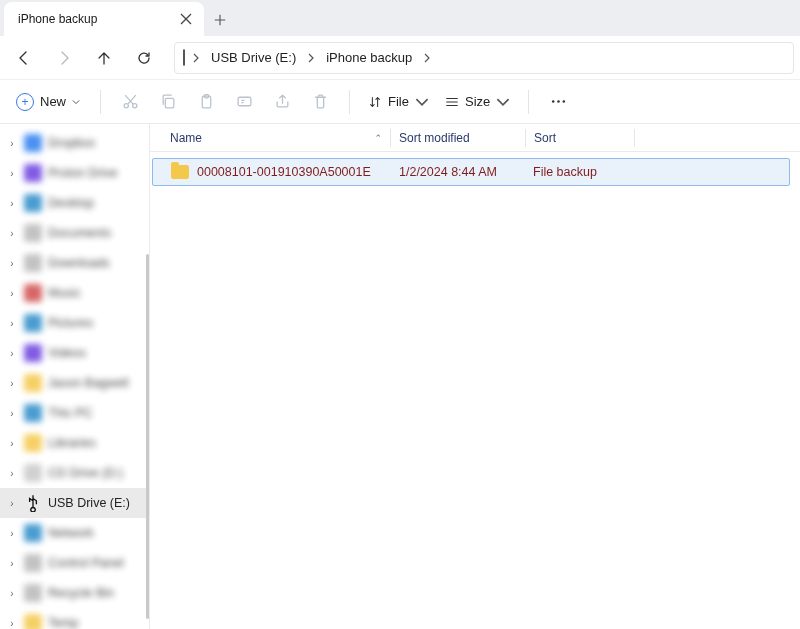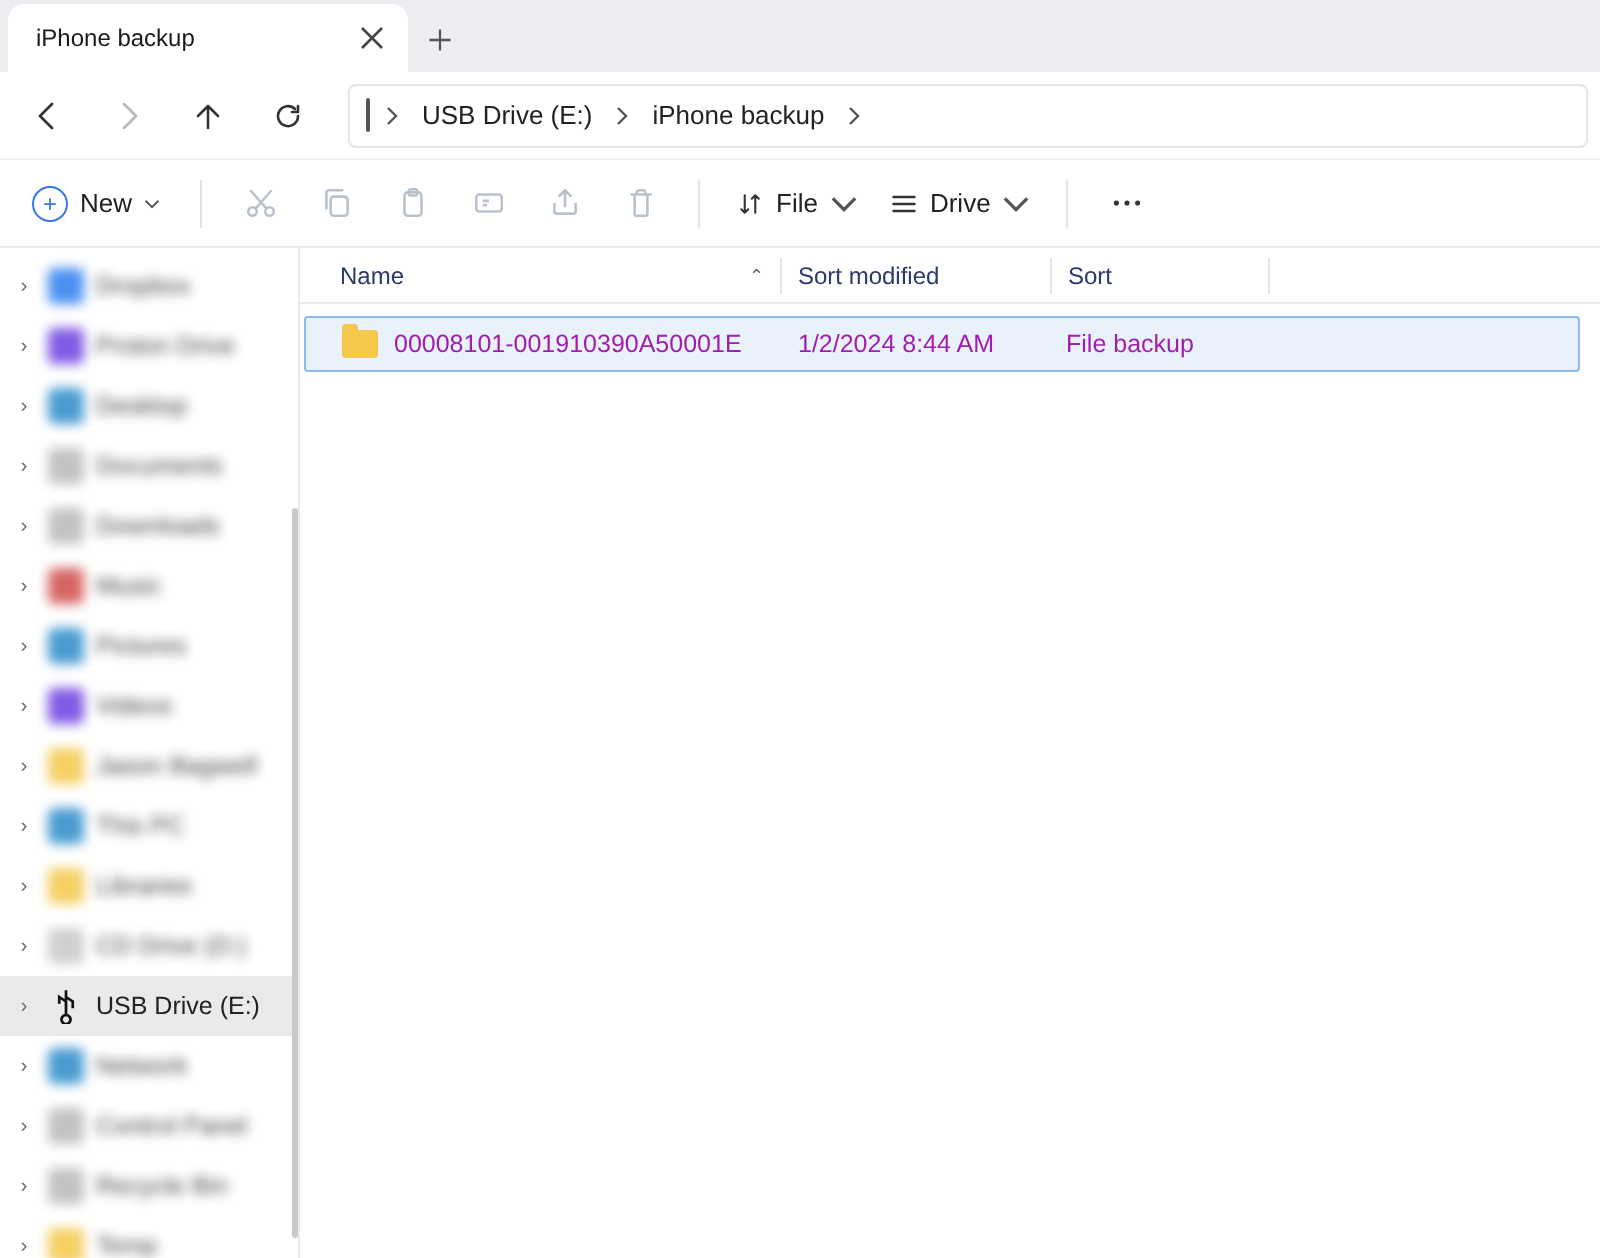--- a/index.html
+++ b/index.html
@@ -36,21 +36,21 @@
   .scroll-hint { position:absolute; right:0; top:130px; bottom:10px; width:3px; background:#c9c9c9; border-radius:2px; }
   .content { flex:1; display:flex; flex-direction:column; }
   .columns { display:flex; align-items:center; height:28px; border-bottom:1px solid #eaeaea; font-size:12px; color:#2a3a6a; padding-left:12px; }
   .col { padding:0 8px; display:flex; align-items:center; gap:6px; }
   .col.c-name { width:228px; }
   .col.c-date { width:134px; }
   .col.c-type { width:108px; }
   .col.c-size { flex:1; }
   .col-div { width:1px; height:18px; background:#e5e5e5; }
   .sort-caret { font-size:9px; color:#6b6b6b; margin-left:auto; }
-  .row { display:flex; align-items:center; height:28px; font-size:12.5px; color:#a21caf; margin:6px 10px 0 2px; padding-left:10px; }
+  .row { display:flex; align-items:center; height:28px; font-size:12.5px; color:#7f1d1d; margin:6px 10px 0 2px; padding-left:10px; }
   .row.selected { background:#e9f2fb; border:1px solid #8dbbed; border-radius:2px; }
   .folder-icon { width:18px; height:14px; background:#f4c84b; border-radius:2px 2px 2px 2px; margin-right:8px; position:relative; }
   .folder-icon:before { content:''; position:absolute; top:-3px; left:0; width:8px; height:4px; background:#f4c84b; border-radius:2px 2px 0 0; }
   .cell { padding:0 8px; }
   .cell.name { width:228px; display:flex; align-items:center; }
   .cell.date { width:134px; }
   .cell.type { width:108px; }
   .cell.size { flex:1; }
   .chev-down { width:8px; height:8px; }
   .bc-pc { width:16px; height:12px; border:1.4px solid #555; border-radius:2px; position:relative; }
@@ -169,21 +169,21 @@
       </svg>
     <span>File</span>
     <svg class="chev-down" viewBox="0 0 10 10">
         <path d="M1 3l4 4 4-4" stroke="#555" stroke-width="1.2" fill="none"></path>
       </svg>
   </div>
   <div class="sortview">
     <svg viewBox="0 0 16 16">
         <path d="M2 4h12M2 8h12M2 12h12" stroke="#333" stroke-width="1.4" stroke-linecap="round"></path>
       </svg>
-    <span>Drive</span>
+    <span>Size</span>
     <svg class="chev-down" viewBox="0 0 10 10">
         <path d="M1 3l4 4 4-4" stroke="#555" stroke-width="1.2" fill="none"></path>
       </svg>
   </div>
   <div class="tool-sep"></div>
   <div class="tool-btn" style="color:#333">
     <svg viewBox="0 0 16 16">
         <circle cx="3" cy="8" r="1.2" fill="currentColor"></circle>
         <circle cx="8" cy="8" r="1.2" fill="currentColor"></circle>
         <circle cx="13" cy="8" r="1.2" fill="currentColor"></circle>

